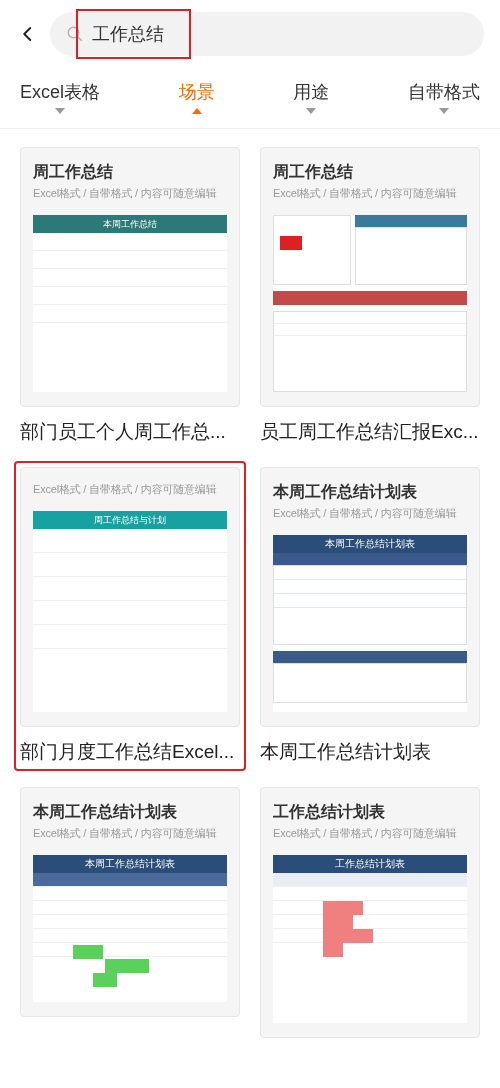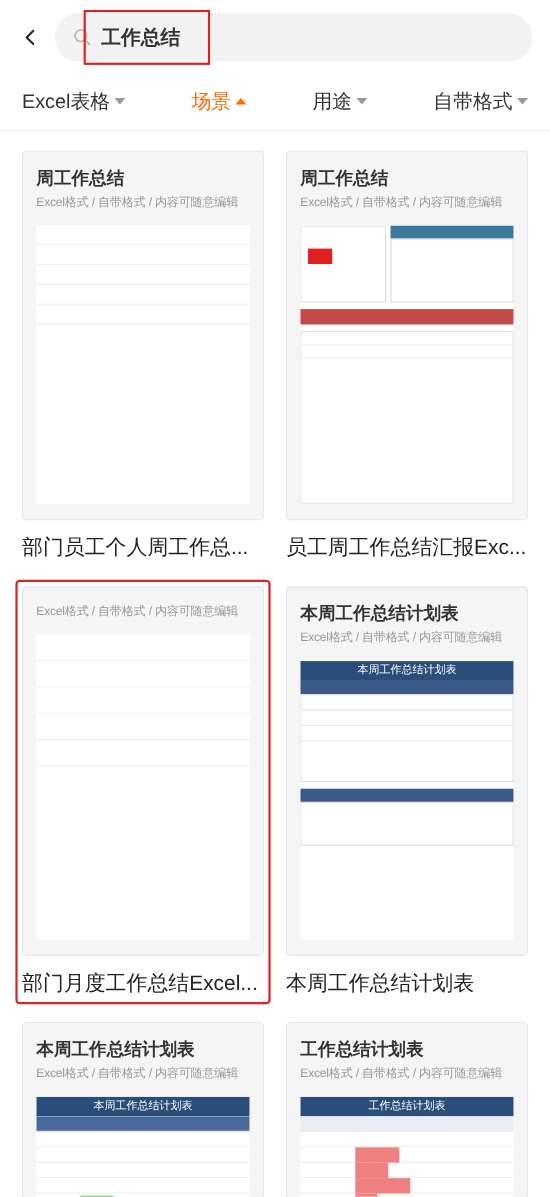--- a/index.html
+++ b/index.html
@@ -1,31 +1,31 @@
 <!DOCTYPE html>
 <html><head>
   <meta charset="utf-8">
   <style>
     * { margin:0; padding:0; box-sizing:border-box; }
     body { width:500px; height:1088px; background:#fff; font-family:-apple-system,"PingFang SC","Microsoft YaHei",sans-serif; overflow:hidden; }
-    .header { display:flex; align-items:center; padding:12px 16px 22px; gap:10px;font-weight:bold; }
+    .header { display:flex; align-items:center; padding:12px 16px 22px; gap:10px; }
     .back { width:24px; height:24px; display:flex; align-items:center; justify-content:center; cursor:pointer; }
     .back svg { width:18px; height:18px; }
     .search-bar { flex:1; height:44px; background:#f2f2f2; border-radius:22px; display:flex; align-items:center; padding:0 16px; gap:8px; position:relative; }
     .search-bar svg { width:18px; height:18px; opacity:.4; }
     .search-val { font-size:18px; color:#333; }
     .hl-search { position:absolute; border:2px solid #e02020; width:115px; height:50px; left:26px; top:-3px; }
     .filters { display:flex; align-items:center; padding:2px 20px 14px; gap:0; justify-content:space-between; font-size:18px; color:#333; border-bottom:1px solid #eee; }
-    .filter { display:flex; align-items:center; gap:4px; cursor:pointer; }
+    .filter { display:flex; align-items:center; gap:4px; cursor:pointer;flex-direction:column; }
     .filter.active { color:#ff6a00; }
     .tri { width:0; height:0; border-left:5px solid transparent; border-right:5px solid transparent; border-top:6px solid #999; }
     .tri.up { border-top:none; border-bottom:6px solid #ff6a00; }
     .grid { display:grid; grid-template-columns:1fr 1fr; gap:22px 20px; padding:18px 20px; }
     .card { display:flex; flex-direction:column; cursor:pointer; }
-    .thumb { width:100%; height:336px; background:#f5f5f5; border:1px solid #e6e6e6; border-radius:4px; padding:14px 12px; display:flex; flex-direction:column; overflow:hidden; }
+    .thumb { width:100%; height:260px; background:#f5f5f5; border:1px solid #e6e6e6; border-radius:4px; padding:14px 12px; display:flex; flex-direction:column; overflow:hidden; }
     .t-title { font-size:16px; font-weight:600; color:#333; margin-bottom:3px; }
     .t-sub { font-size:11px; color:#999; letter-spacing:-.2px; }
     .t-body { flex:1; margin-top:14px; background:#fff; position:relative; overflow:hidden; }
     .cap { font-size:19px; color:#222; margin-top:12px; white-space:nowrap; overflow:hidden; text-overflow:ellipsis; }
     .hl-card { border:2px solid #e02020; padding:4px; margin:-6px; border-radius:4px; }
     
     .bar { height:18px; width:100%; }
     .cell-red { position:absolute; background:#e02020; width:22px; height:14px; }
     .bar-teal { background:#2b7a78; }
     .bar-teal2 { background:#17a2a2; }
@@ -74,20 +74,21 @@
     </div>
 </div>
 
 <div class="grid">
 
   <div class="card">
     <div class="thumb">
       <div class="t-title">周工作总结</div>
       <div class="t-sub">Excel格式 / 自带格式 / 内容可随意编辑</div>
       <div class="t-body">
+        <div class="bar bar-teal" style="font-size:9px;color:#fff;text-align:center;line-height:18px;">本周工作总结</div>
         <div class="rows">
             <div class="r"></div>
             <div class="r"></div>
             <div class="r"></div>
             <div class="r"></div>
             <div class="r"></div>
           </div>
       </div>
     </div>
     <div class="cap">部门员工个人周工作总...</div>
@@ -114,20 +115,21 @@
         </div>
       </div>
     </div>
     <div class="cap">员工周工作总结汇报Exc...</div>
   </div>
 
   <div class="card hl-card">
     <div class="thumb">
       <div class="t-sub">Excel格式 / 自带格式 / 内容可随意编辑</div>
       <div class="t-body">
+        <div class="bar bar-teal2" style="font-size:9px;color:#fff;text-align:center;line-height:18px;">周工作总结与计划</div>
         <div class="rows">
             <div class="r" style="height:24px;"></div>
             <div class="r" style="height:24px;"></div>
             <div class="r" style="height:24px;"></div>
             <div class="r" style="height:24px;"></div>
             <div class="r" style="height:24px;"></div>
           </div>
       </div>
     </div>
     <div class="cap">部门月度工作总结Excel...</div>

